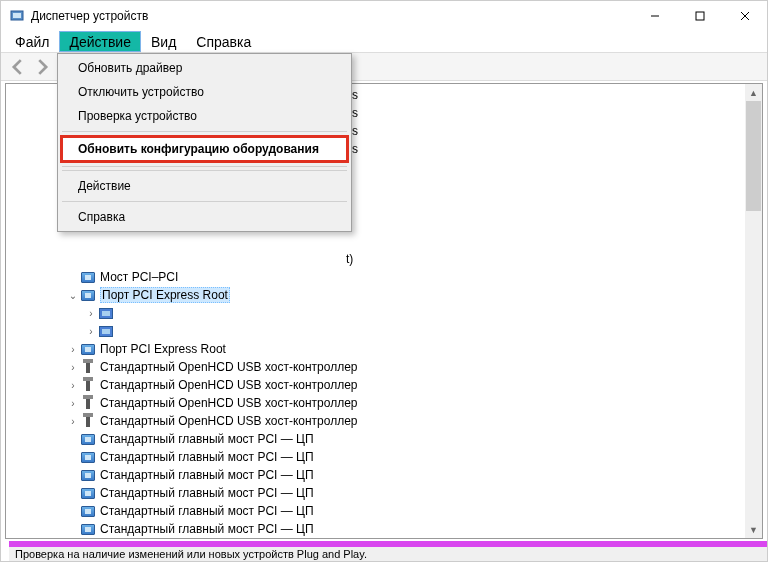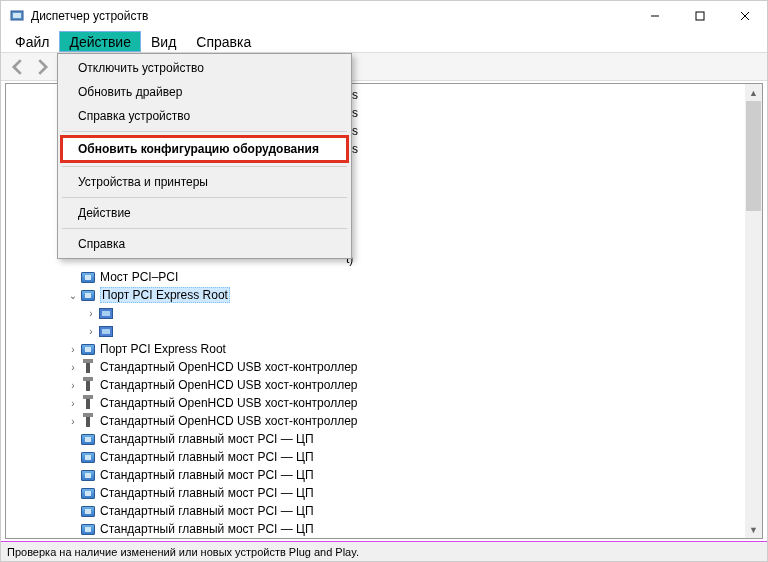--- a/index.html
+++ b/index.html
@@ -38,21 +38,21 @@
 .icon-monitor { width: 14px; height: 11px; background: #4a7fd4; border: 1px solid #2a5a96; position: relative; }
 .icon-monitor::after { content: ""; position: absolute; left: 2px; top: 2px; width: 8px; height: 5px; background: #a8d0f0; }
 .icon-usb { width: 4px; height: 12px; background: #555; position: relative; }
 .icon-usb::before { content: ""; position: absolute; top: -2px; left: -3px; width: 10px; height: 4px; background: #888; }
 
 .dropdown { position: absolute; left: 56px; top: 52px; width: 295px; background: #f0f0f0; border: 1px solid #a0a0a0; box-shadow: 3px 3px 6px rgba(0,0,0,0.25); z-index: 100; padding: 2px; }
 .dropdown .dd-item { padding: 5px 18px; font-size: 12px; cursor: default; }
 .dropdown .dd-sep { height: 1px; background: #d0d0d0; margin: 3px 2px; }
 .dropdown .dd-item.highlighted { border: 3px solid #e03020; padding: 4px 15px; background: #fff; font-weight: 700; }
 
-.statusbar { position: absolute; bottom: 0; left: 0; right: 0; height: 20px; border-top: 1px solid #d946ef; display: flex; align-items: center; padding: 0 6px; font-size: 11px; background: #f0f0f0; }
+.statusbar { position: absolute; bottom: 0; left: 8px; right: 0; height: 20px; border-top: 6px solid #d946ef; display: flex; align-items: center; padding: 0 6px; font-size: 11px; background: #f0f0f0; }
 </style>
 </head>
 <body>
 
 <div class="titlebar">
   <span class="app-icon">
     <svg viewBox="0 0 16 16">
         <rect x="2" y="3" width="12" height="9" fill="#5a8fc7" stroke="#2a5a96"></rect>
         <rect x="4" y="5" width="8" height="5" fill="#cfe6f7"></rect>
       </svg>
@@ -222,27 +222,26 @@
       </div>
     </div>
   <div class="scrollbar-v">
     <div class="arr up">▲</div>
     <div class="thumb"></div>
     <div class="arr down">▼</div>
   </div>
 </div>
 
 <div class="dropdown" id="dropdown">
+    <div class="dd-item">Обновить драйвер</div>
     <div class="dd-item">Отключить устройство</div>
-    <div class="dd-item">Обновить драйвер</div>
-    <div class="dd-item">Справка устройство</div>
+    <div class="dd-item">Проверка устройство</div>
     <div class="dd-sep"></div>
     <div class="dd-item highlighted">Обновить конфигурацию оборудования</div>
     <div class="dd-sep"></div>
-    <div class="dd-item">Устройства и принтеры</div>
     <div class="dd-sep"></div>
     <div class="dd-item">Действие</div>
     <div class="dd-sep"></div>
     <div class="dd-item">Справка</div>
   </div>
 
 <div class="statusbar">
   <span>Проверка на наличие изменений или новых устройств Plug and Play.</span>
 </div>
 

